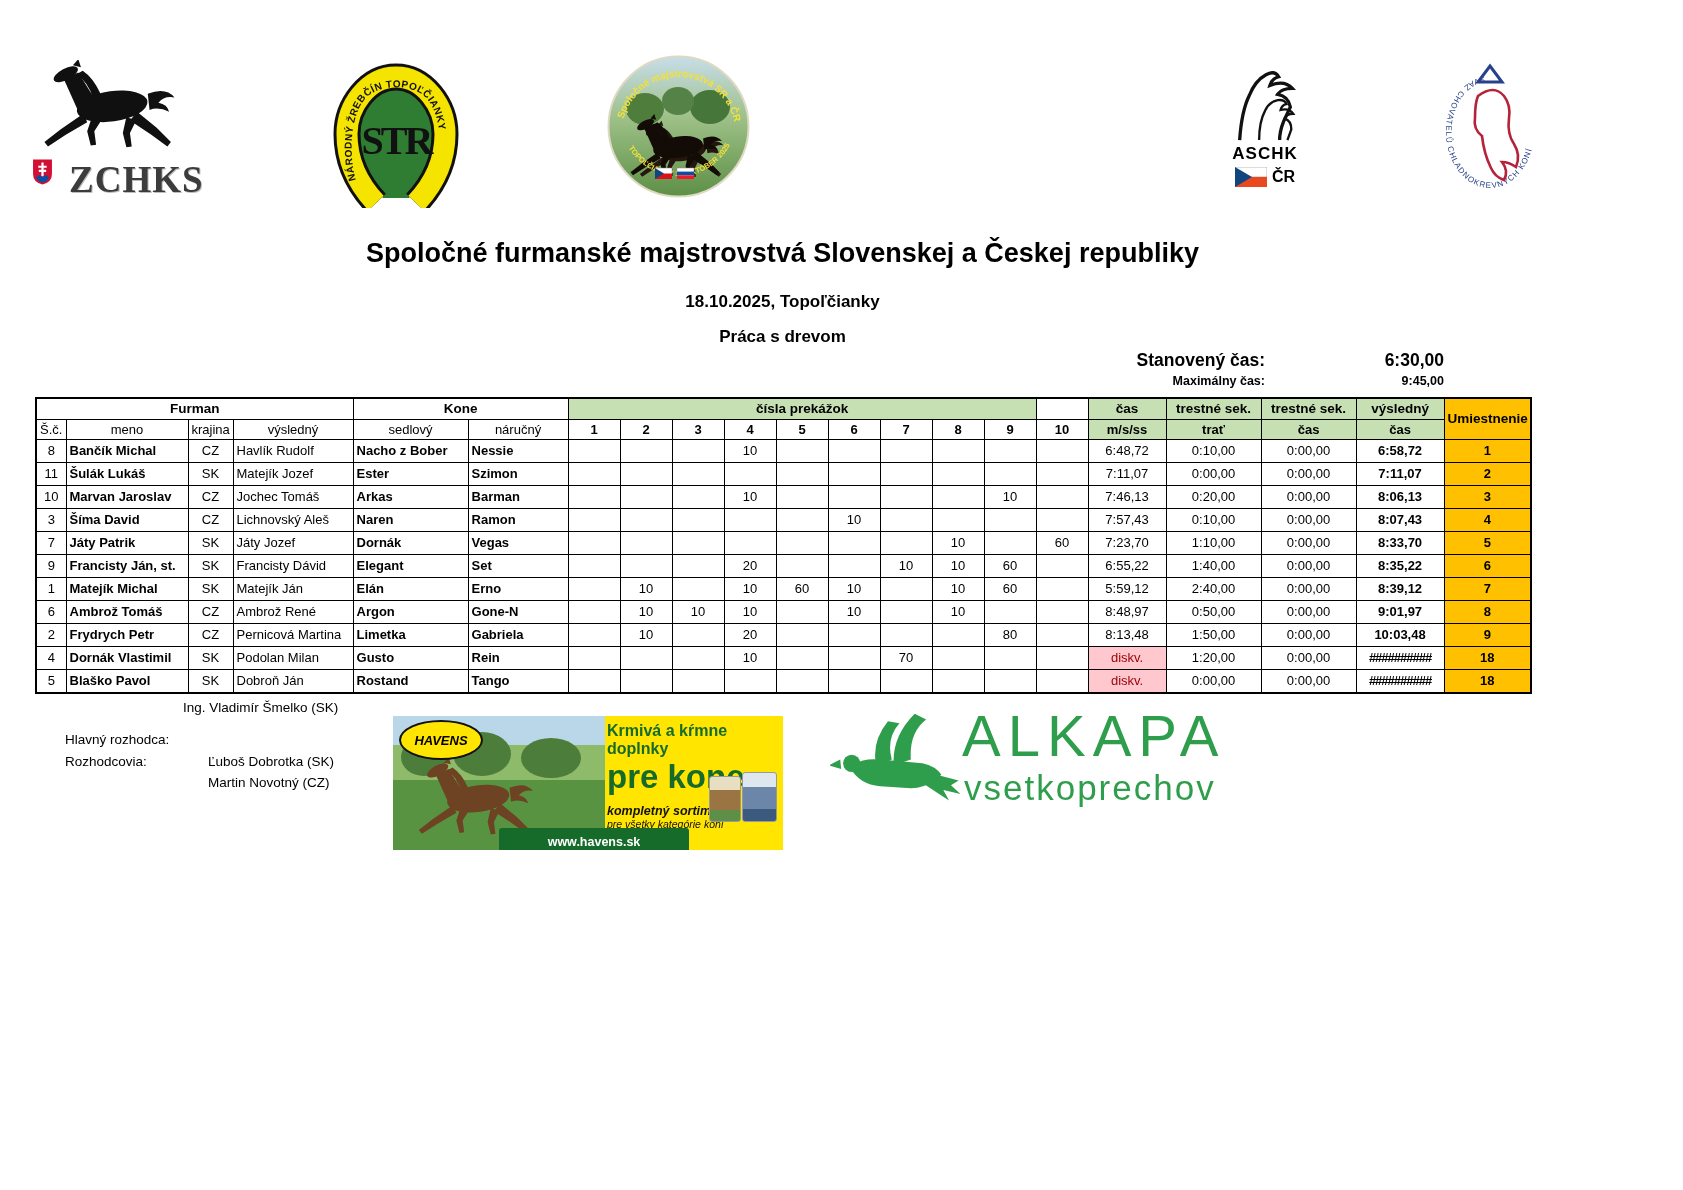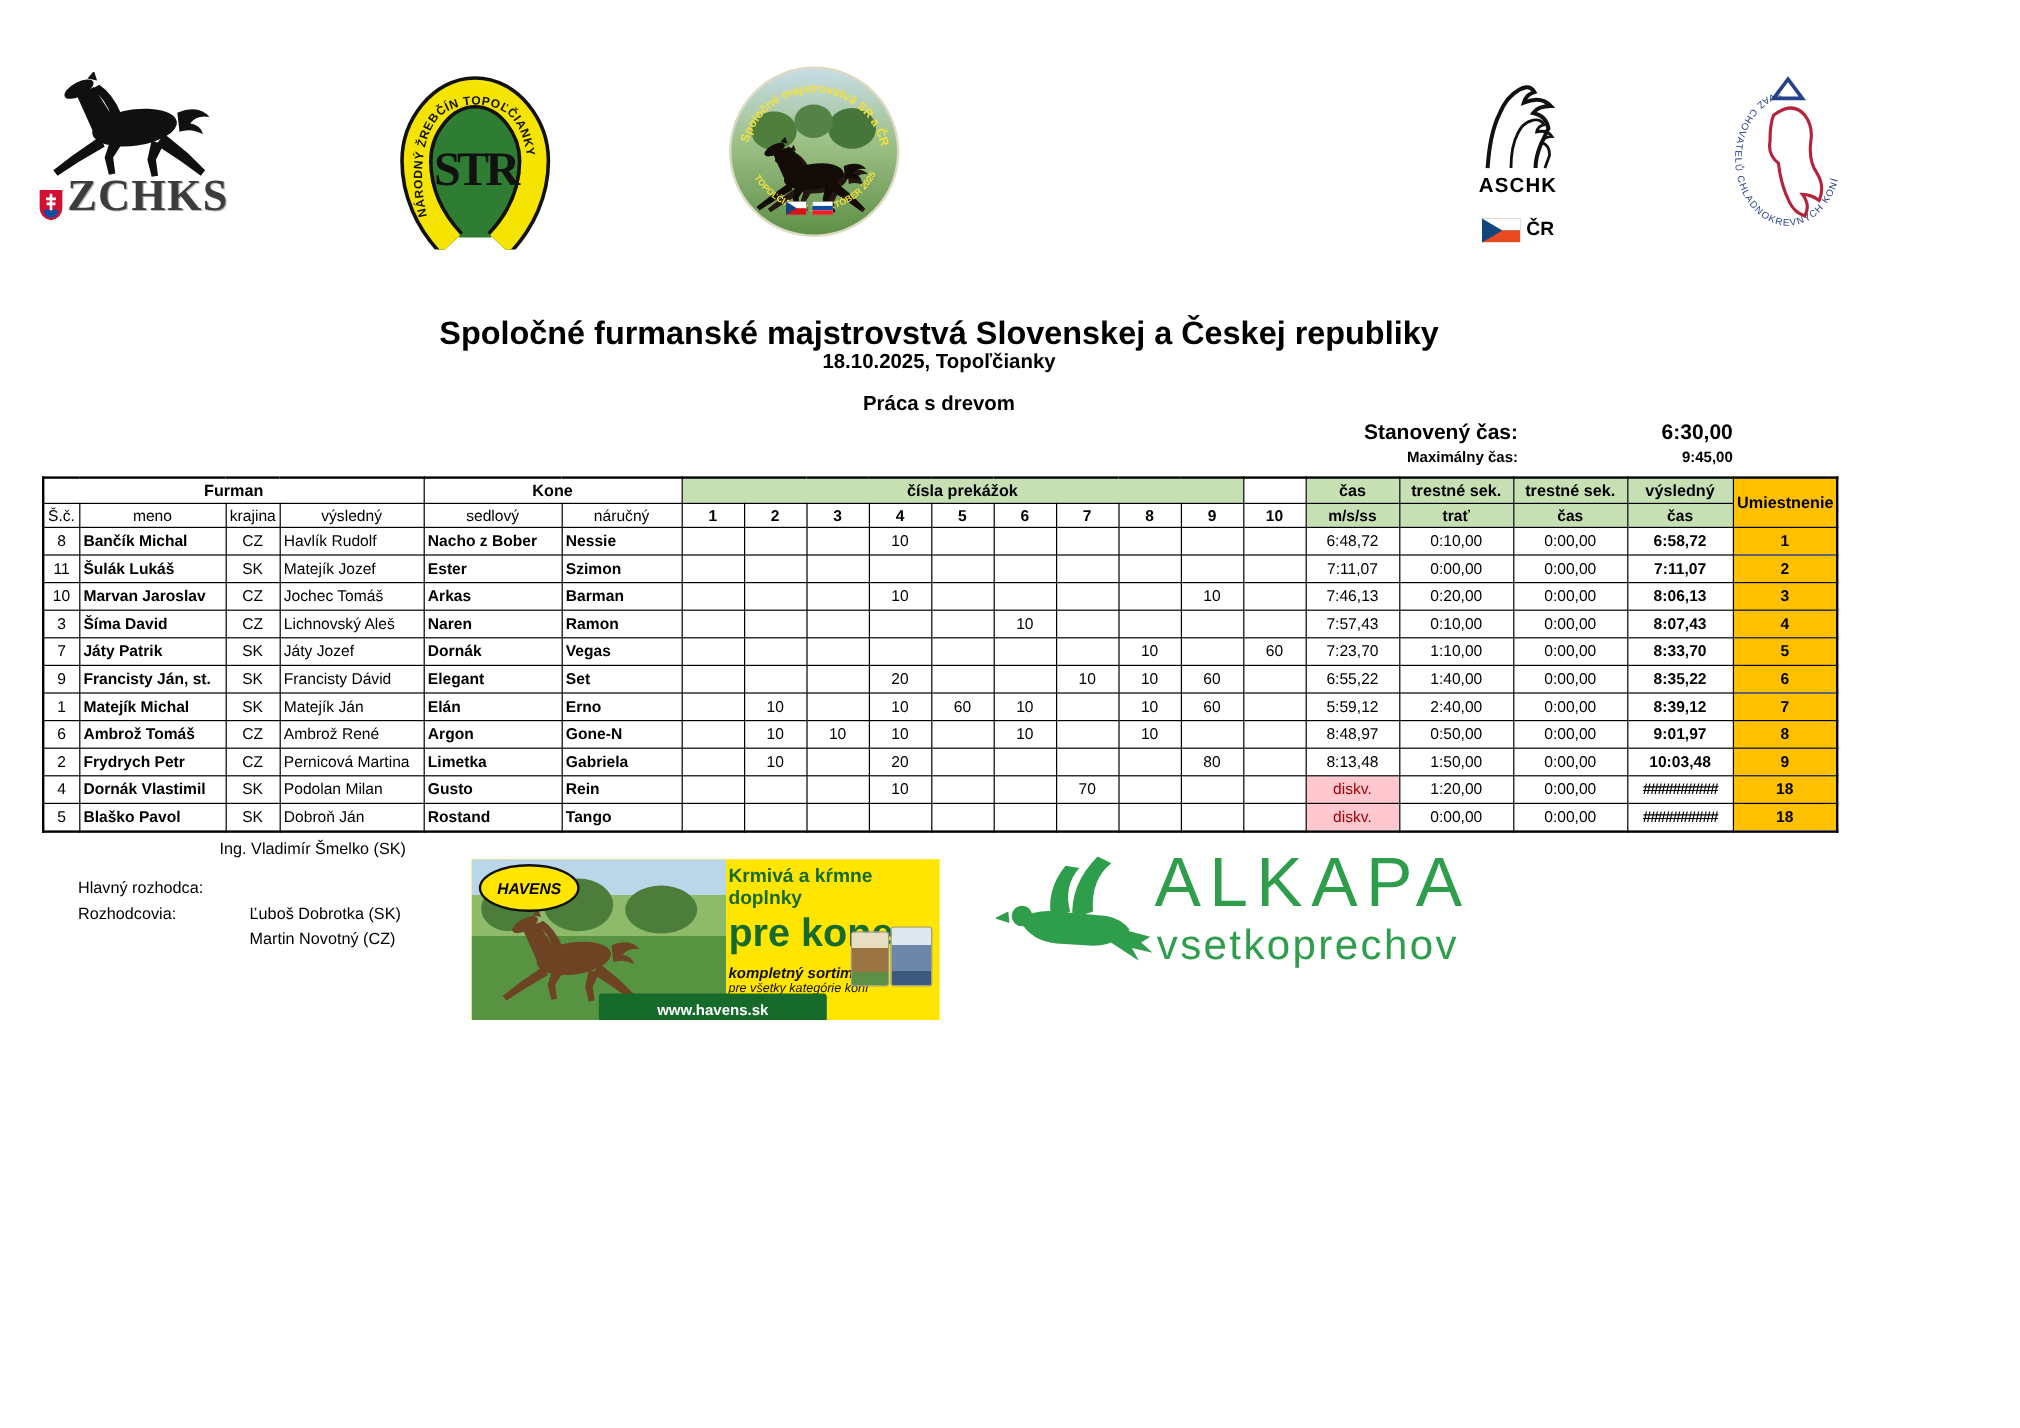--- a/index.html
+++ b/index.html
@@ -2,34 +2,34 @@
 <html style="--header-green: #c6e0b4; --place-orange: #ffc000; --disq-bg: #ffc7ce; --disq-text: #9c0006; --alkapa-green: #2f9e4c; --havens-green: #166b2b; --havens-yellow: #ffe500;"><head>
 <meta charset="utf-8">
 <style>
   html,body{margin:0;padding:0;background:#fff;}
   .page{position:relative;width:1683px;height:1190px;background:#fff;
         font-family:"Liberation Sans",sans-serif;color:#000;overflow:hidden;}
 
   
   .logo{position:absolute;}
   .zchks{left:30px;top:60px;width:170px;height:140px;}
-  .zchks .wordrow{position:absolute;left:2px;top:82px;display:flex;align-items:flex-end;gap:3px;}
+  .zchks .wordrow{position:absolute;left:2px;top:98px;display:flex;align-items:flex-start;gap:16px;}
   .zchks .word{font-family:"Liberation Serif",serif;font-weight:700;font-size:37px;color:#3c3c3c;
                text-shadow:1px 1px 0 #bdbdbd;letter-spacing:1px;}
   .topol{left:330px;top:62px;width:132px;height:146px;}
   .badge{left:607px;top:55px;width:143px;height:143px;}
   .aschk{left:1220px;top:66px;width:90px;height:132px;text-align:center;}
   .aschk .name{font-weight:700;font-size:17px;letter-spacing:1px;margin-top:-4px;}
-  .aschk .flagrow{display:flex;align-items:center;justify-content:center;gap:5px;margin-top:17px;}
+  .aschk .flagrow{display:flex;align-items:center;justify-content:center;gap:5px;margin-top:3px;}
   .aschk .cr{font-weight:700;font-size:16px;}
   .svaz{left:1440px;top:56px;width:100px;height:142px;}
 
   
   .centered{position:absolute;left:35px;width:1495px;text-align:center;}
-  .title{top:238px;font-size:27px;font-weight:700;margin-top:25px;}
+  .title{top:238px;font-size:27px;font-weight:700;}
   .dateplace{top:292px;font-size:17px;font-weight:700;}
   .discipline{top:327px;font-size:17px;font-weight:700;}
 
   .times-info{position:absolute;top:350px;right:239px;display:flex;flex-direction:column;align-items:flex-end;}
   .time-row{display:flex;font-weight:700;}
   .time-row .val{min-width:179px;text-align:right;}
   .time-row.big{font-size:17.5px;height:24px;}
   .time-row.small{font-size:12.5px;height:17px;}
 
   

